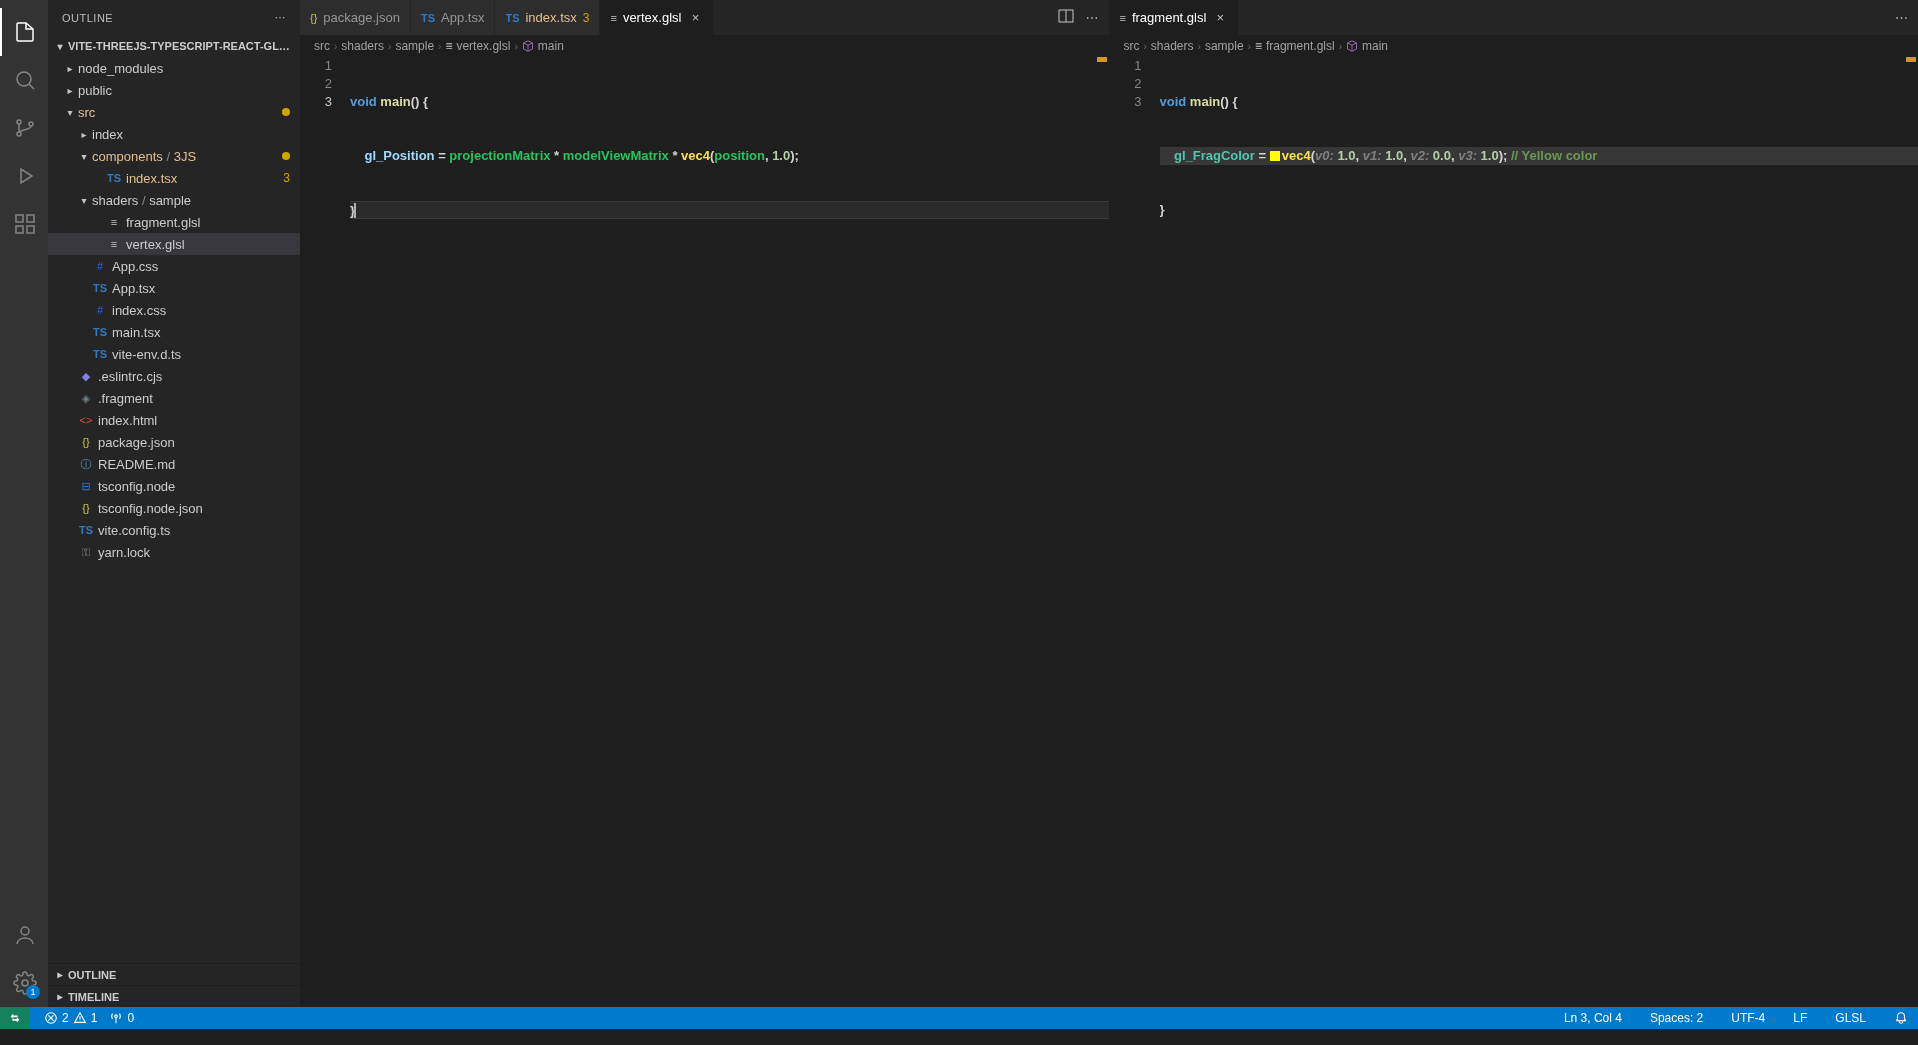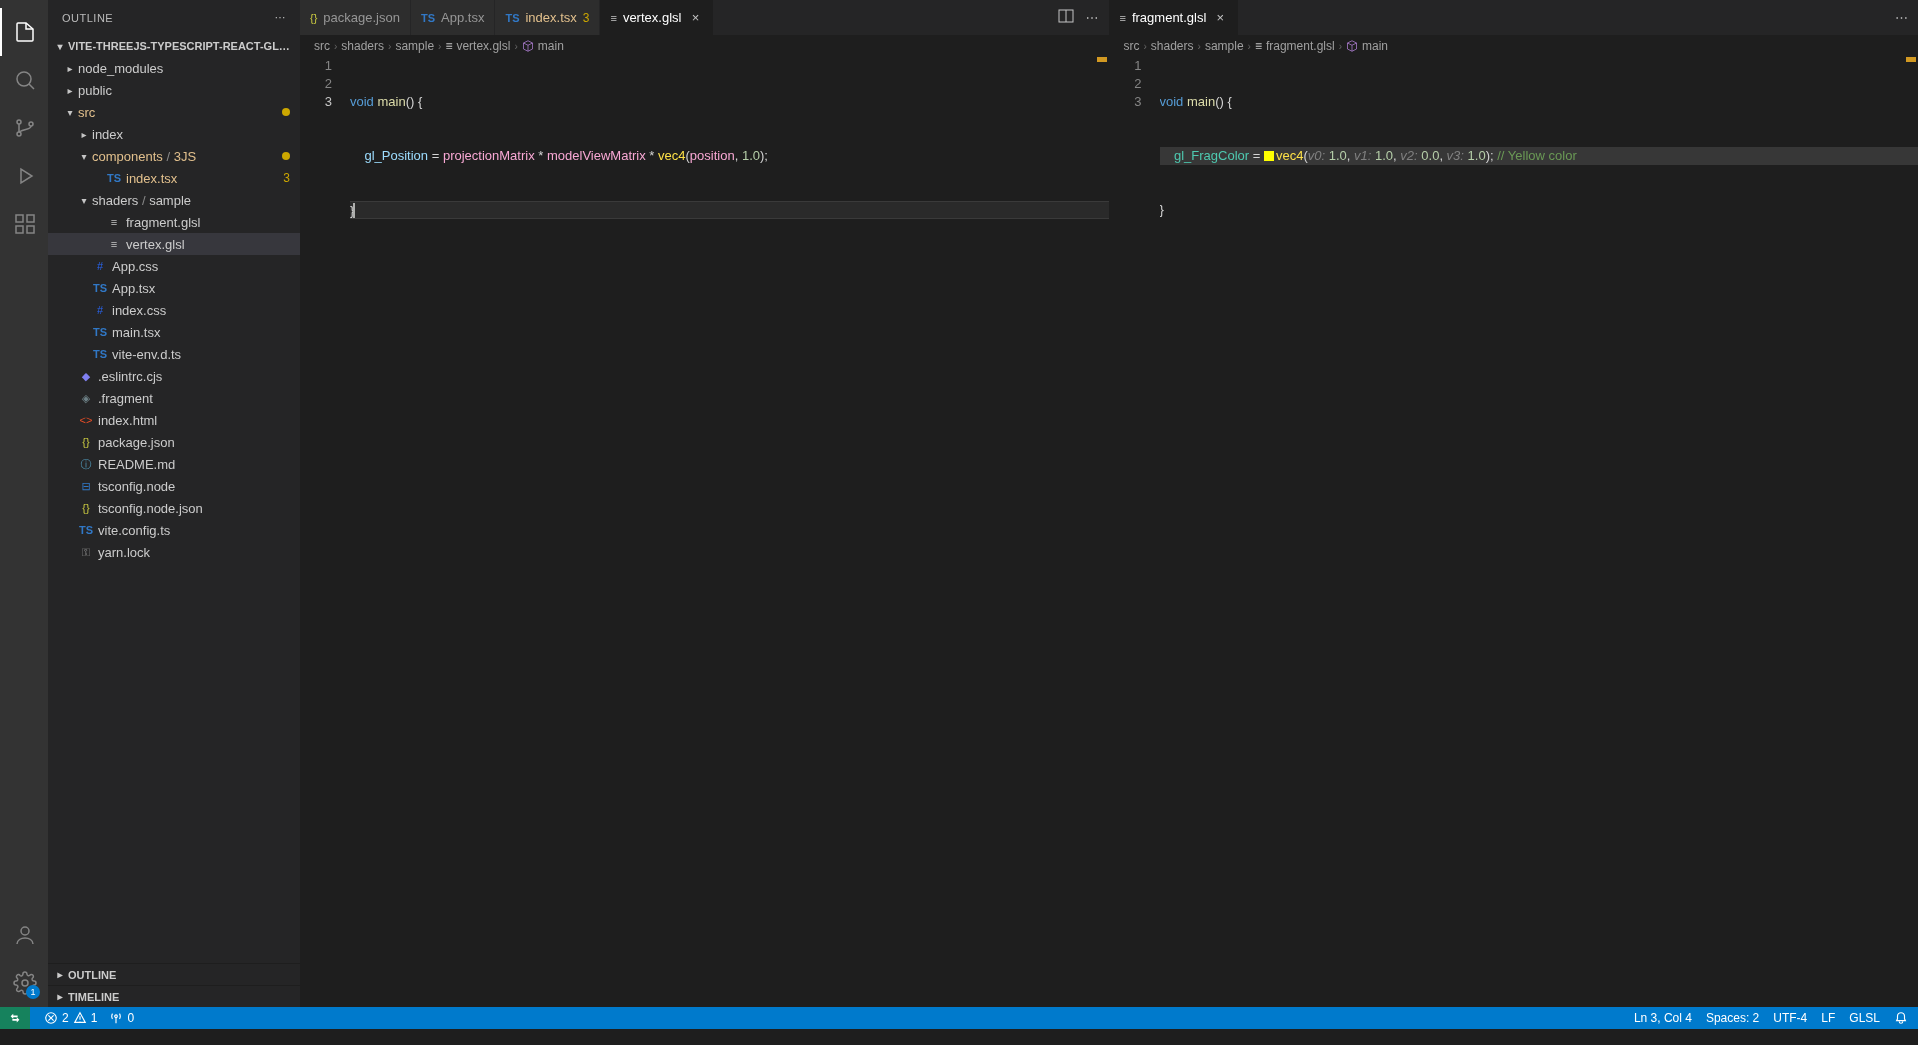--- a/index.html
+++ b/index.html
@@ -43,43 +43,43 @@
 .tab-actions span { cursor:pointer; }
 
 .breadcrumb { height:22px; display:flex; align-items:center; gap:4px; padding-left:14px; font-size:12px; color:#a0a0a0; background:#1e1e1e; }
 .breadcrumb .sep { color:#666; font-size:10px; }
 .breadcrumb .sym { display:inline-flex; align-items:center; gap:4px; }
 .breadcrumb .cube { width:12px; height:12px; }
 
 .code-area { flex:1; display:flex; font-family:Consolas,"Courier New",monospace; font-size:13px; line-height:18px; position:relative; overflow:hidden; }
 .gutter { width:50px; text-align:right; color:#858585; padding-right:18px; padding-top:0; }
 .gutter div { height:18px; }
-.code { flex:1; padding-top:0; white-space:pre; overflow:auto; }
+.code { flex:1; padding-top:0; white-space:pre; overflow:auto;font-weight:bold; }
 .code .line { height:18px; }
 .code .line.hl { background:#2a2a2a; border:1px solid #3a3a3a; border-left:none; border-right:none; }
 .ov-ruler { position:absolute; right:0; top:0; width:14px; height:100%; }
 .ov-mark { position:absolute; right:2px; width:10px; height:5px; background:#d29922; }
 
 .kw { color:#569cd6; }
 .fn { color:#dcdcaa; }
 .punct { color:#d4d4d4; }
-.var { color:#f9a8d4;text-align:right; }
+.var { color:#22c55e;text-align:right; }
 .op { color:#d4d4d4; }
 .typecall { color:#fde047; }
 .num { color:#b5cea8; }
 .paramlabel { color:#808080; font-style:italic; }
 .comment { color:#6a9955; }
 .cursor { border-left:2px solid #aeafad; margin-left:-1px; }
 .swatch { display:inline-block; width:10px; height:10px; background:#ffff00; margin-right:2px; vertical-align:-1px; }
 .glvar { color:#4ec9b0; }
 .glvar2 { color:#9cdcfe; }
 
 .statusbar { height:22px; background:#007acc; color:#ffffff; display:flex; align-items:center; font-size:12px; padding:0 10px; gap:14px; }
 .statusbar .left { display:flex; align-items:center; gap:12px; }
-.statusbar .right { margin-left:auto; display:flex; align-items:center; gap:14px; }
+.statusbar .right { margin-left:auto; display:flex; align-items:center; gap:28px; }
 .statusbar .item { display:flex; align-items:center; gap:4px; cursor:pointer; }
 .statusbar .remote { background:#16825d; height:22px; margin-left:-10px; padding:0 8px; display:flex; align-items:center; }
 
 
 .ic-json { color:#cbcb41; }
 .ic-ts { color:#3178c6; font-weight:700; font-size:9px; }
 .ic-glsl { color:#c5c5c5; }
 .ic-css { color:#2965f1; }
 .ic-html { color:#e44d26; }
 .ic-md { color:#519aba; }

